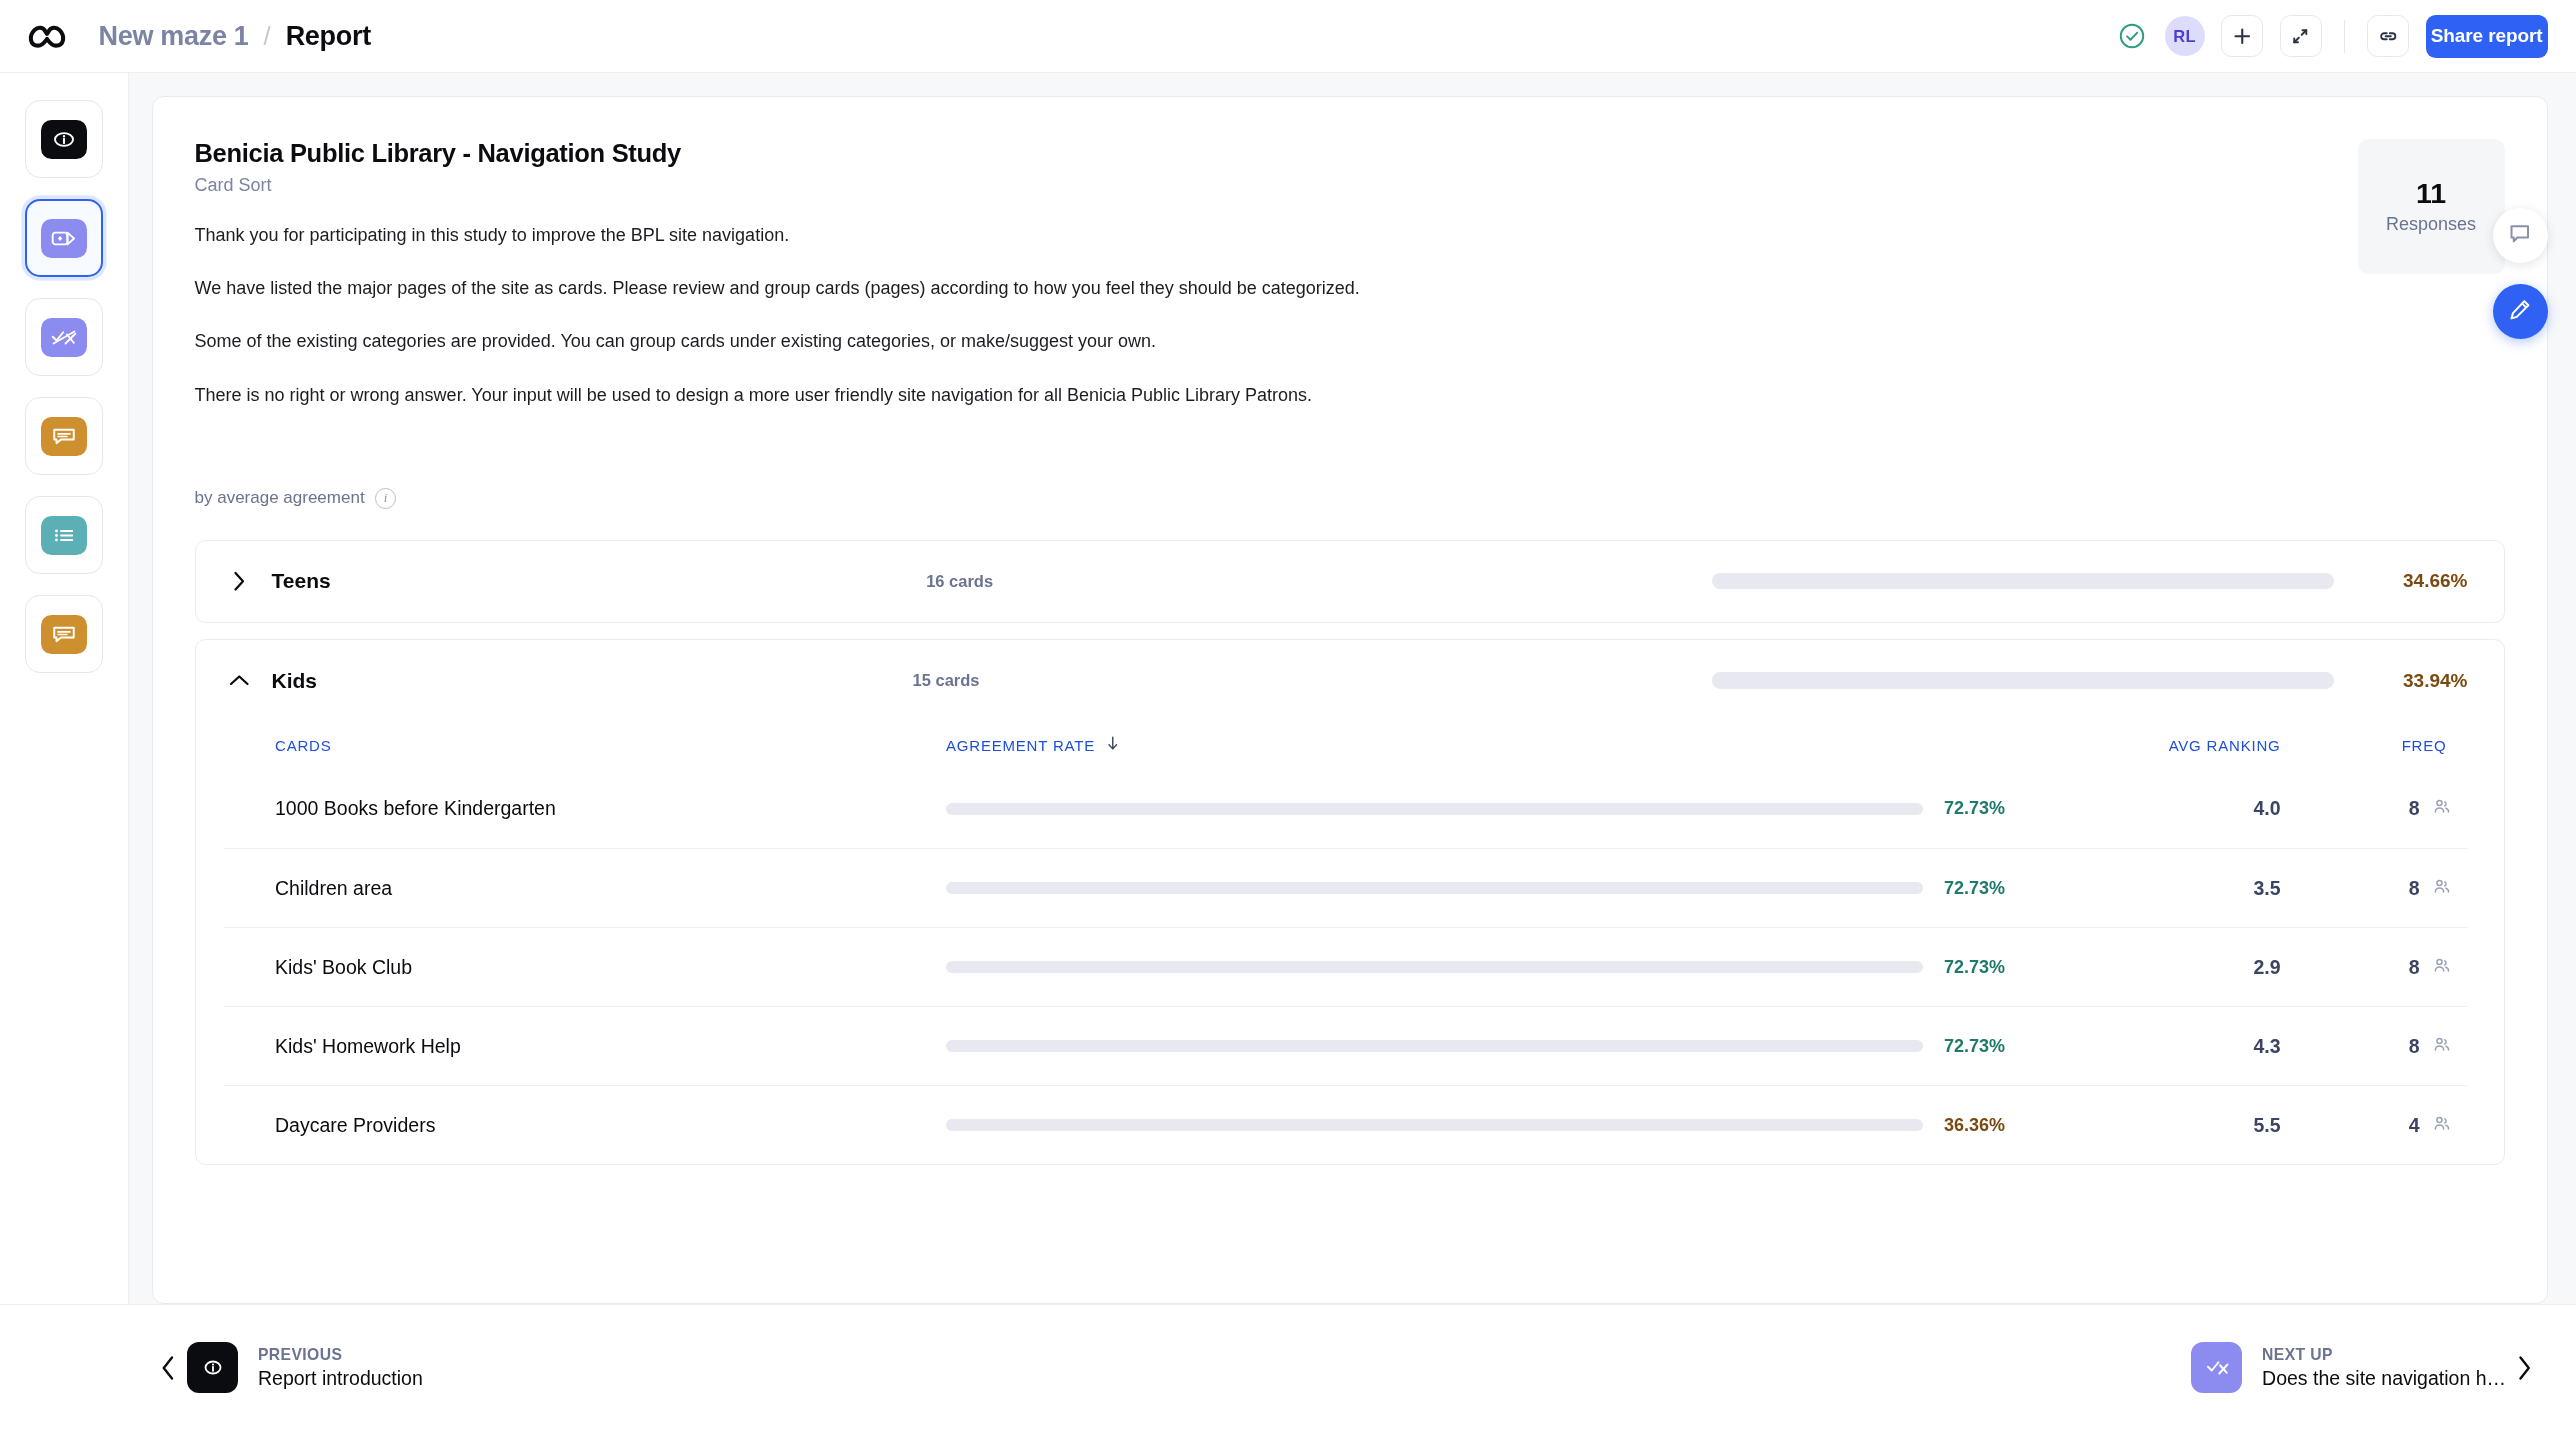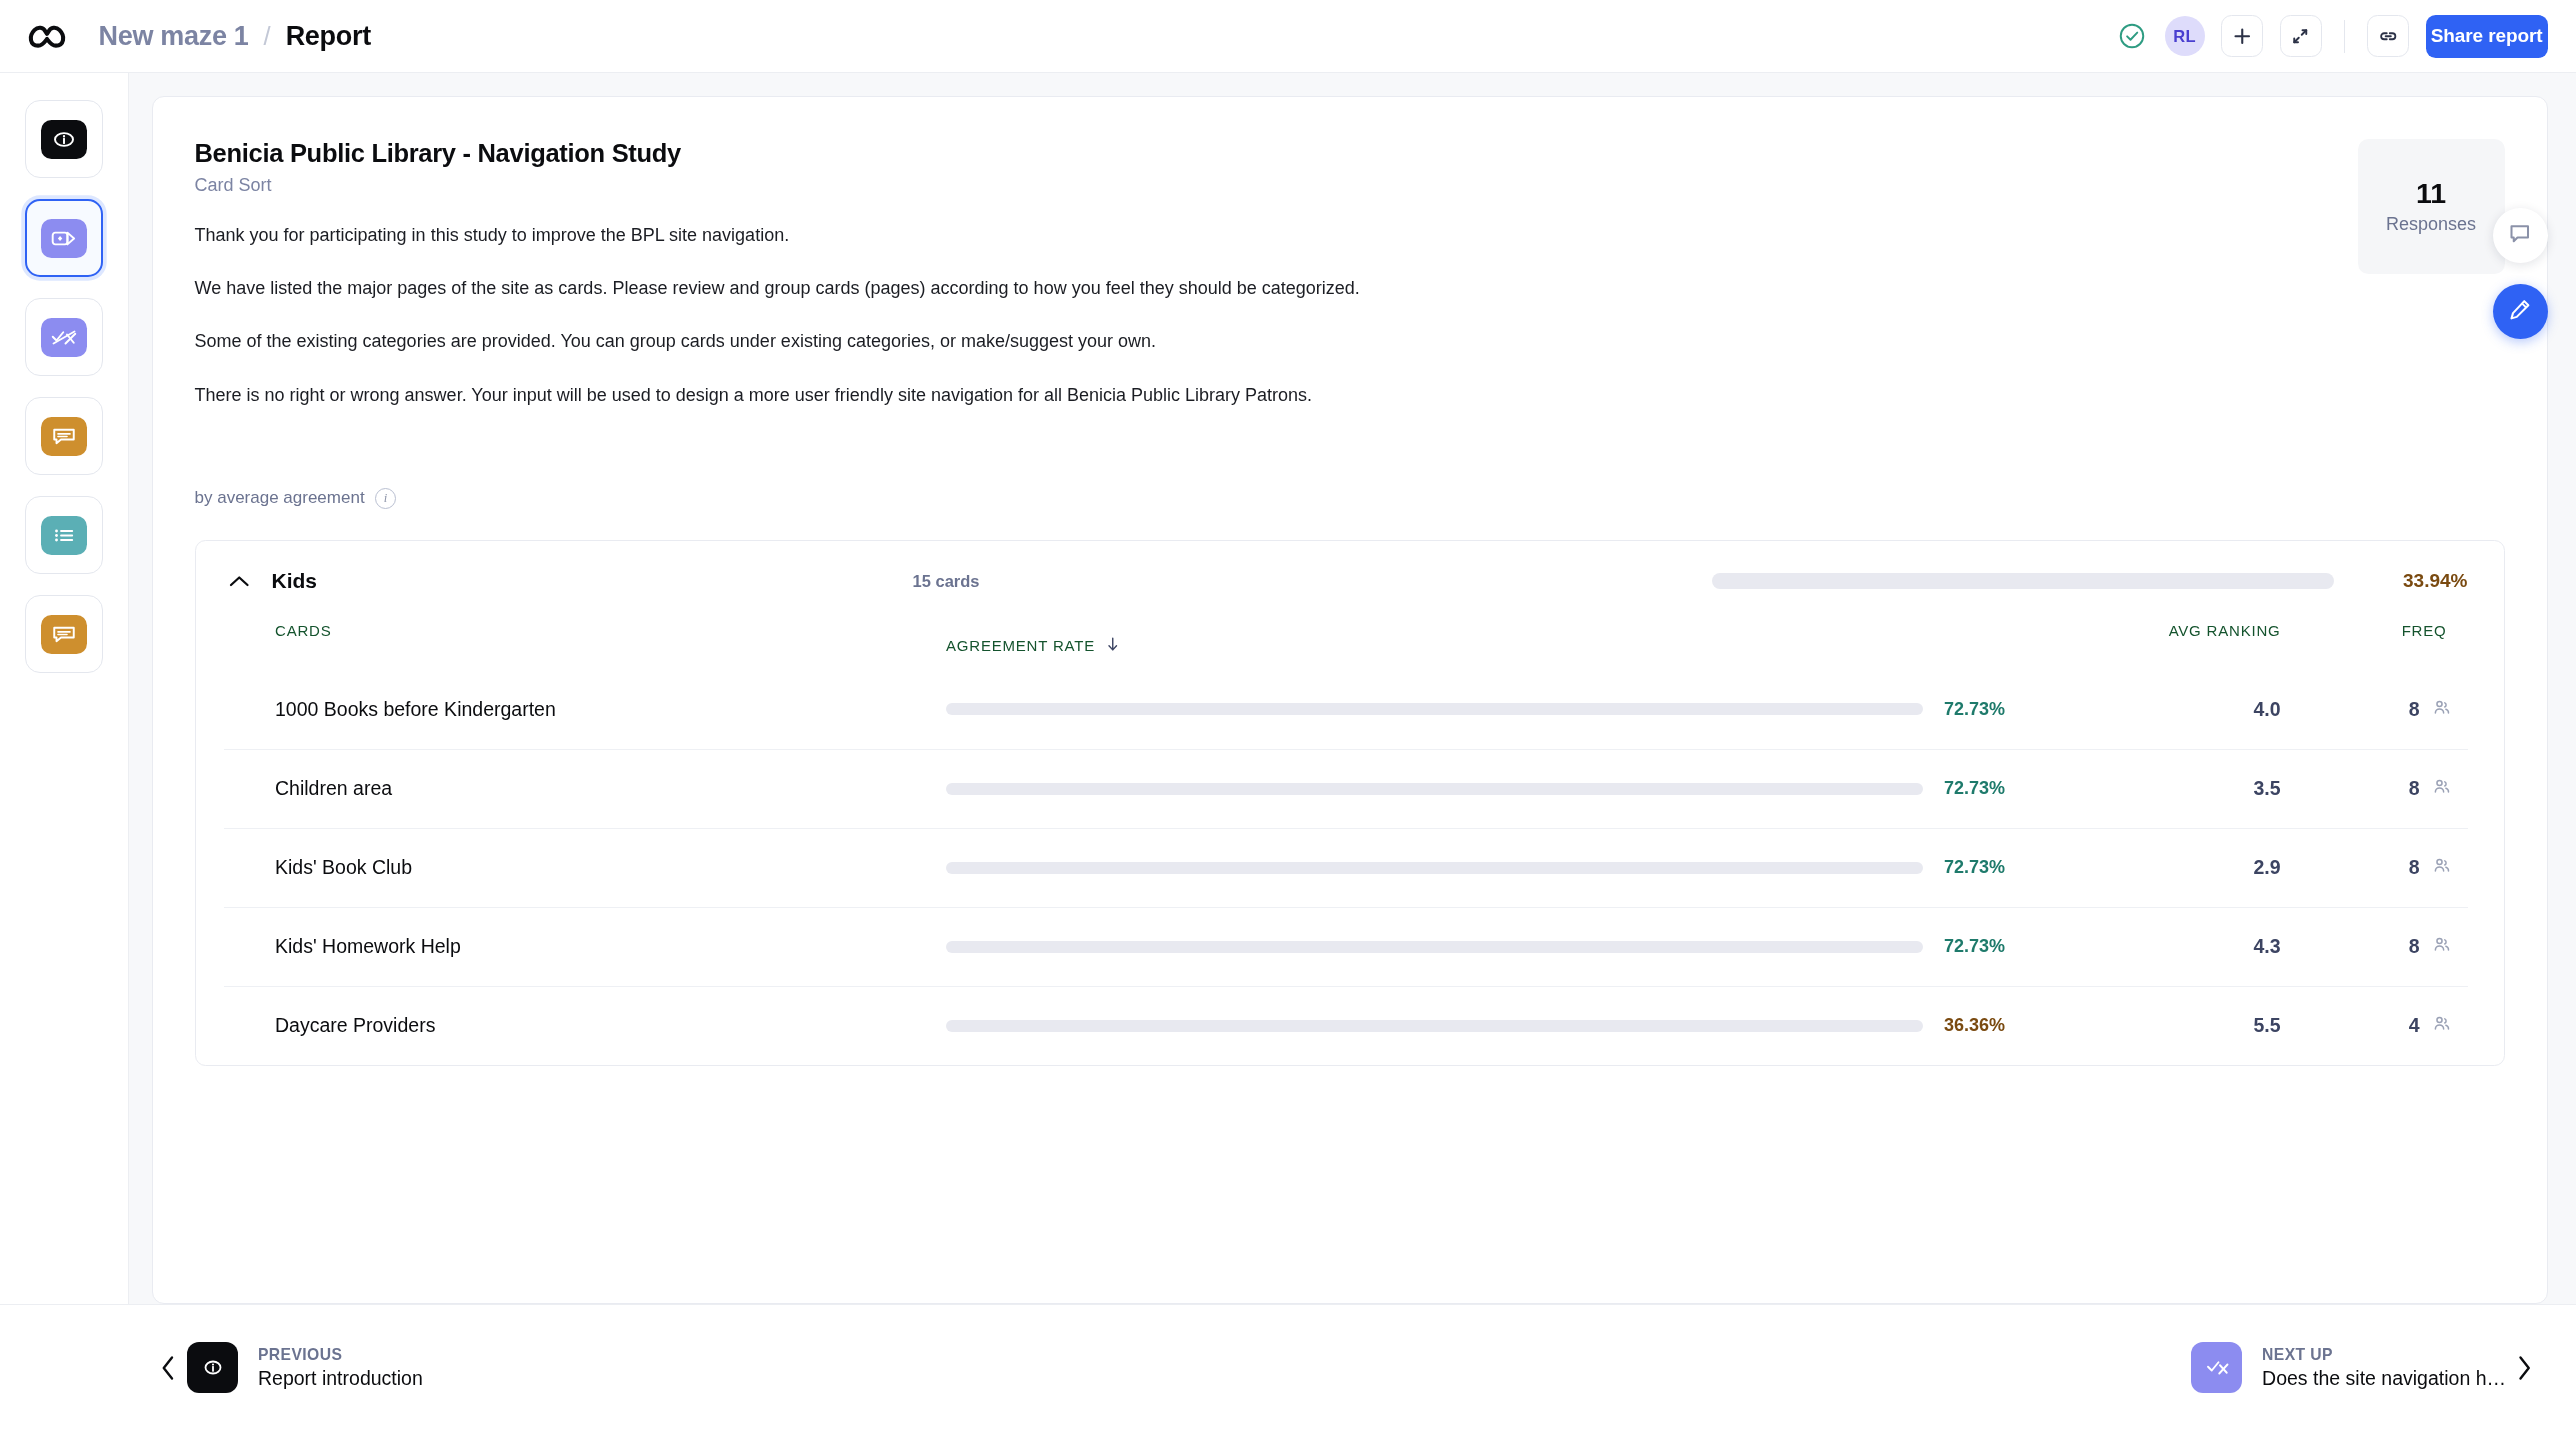--- a/index.html
+++ b/index.html
@@ -138,22 +138,22 @@
   .cat-bar-wrap { margin-left: auto; display: flex; align-items: center; gap: 22.5px; }
   .bar-track {
     width: 622px; height: 16.5px; border-radius: 8.2px; background: #E8E9F0; overflow: hidden;
   }
   .bar-fill { height: 100%; border-radius: 8.2px; }
   .cat-pct { font-size: 19px; font-weight: 700; width: 111px; text-align: right; }
 
   
   .tbl { padding: 0 36px 0 28.5px; }
   .tbl-head {
-    display: flex; height: 48px;
-    font-size: 15px; font-weight: 500; color: #14532d; letter-spacing: 0.8px;
+    display: flex; align-items: center; height: 48px;
+    font-size: 15px; font-weight: 500; color: #1d4ed8; letter-spacing: 0.8px;
   }
   .th-cards { width: 722px; padding-left: 51px; }
   .th-rate { flex: 1; display: flex; align-items: center; gap: 10.5px; }
   .th-rank { width: 187px; text-align: right; }
   .th-freq { width: 187px; text-align: right; padding-right: 21px; }
 
   .tbl-row {
     display: flex; align-items: center; height: 79px;
     border-top: 0.7px solid #EEF0F4;
   }
@@ -325,20 +325,37 @@
 
         <div class="section-head">
           <div class="section-sub">
             <span class="section-sub-text">by average agreement</span>
             <span class="info-icon">i</span>
           </div>
         </div>
 
         <div class="cat-list">
 
+          <div class="cat-panel">
+            <div class="cat-row">
+              <span class="chev">
+                <svg width="16.5" height="22.5" viewBox="0 0 22 30">
+                  <path d="M6 4 L16 15 L6 26" fill="none" stroke="#0B0C0F" stroke-width="3" stroke-linecap="round" stroke-linejoin="round"></path>
+                </svg>
+              </span>
+              <span class="cat-name">Teens</span>
+              <span class="cat-cards">16 cards</span>
+              <span class="cat-bar-wrap">
+                <span class="bar-track">
+                  <span class="bar-fill" style="width: 34.66%; background: rgb(206, 143, 46);"></span>
+                </span>
+                <span class="cat-pct" style="color: rgb(122, 74, 16);">34.66%</span>
+              </span>
+            </div>
+          </div>
 
           <div class="cat-panel">
             <div class="cat-row">
               <span class="chev">
                 <svg width="22.5" height="16.5" viewBox="0 0 30 22">
                   <path d="M4 16 L15 6 L26 16" fill="none" stroke="#0B0C0F" stroke-width="3" stroke-linecap="round" stroke-linejoin="round"></path>
                 </svg>
               </span>
               <span class="cat-name">Kids</span>
               <span class="cat-cards">15 cards</span>

